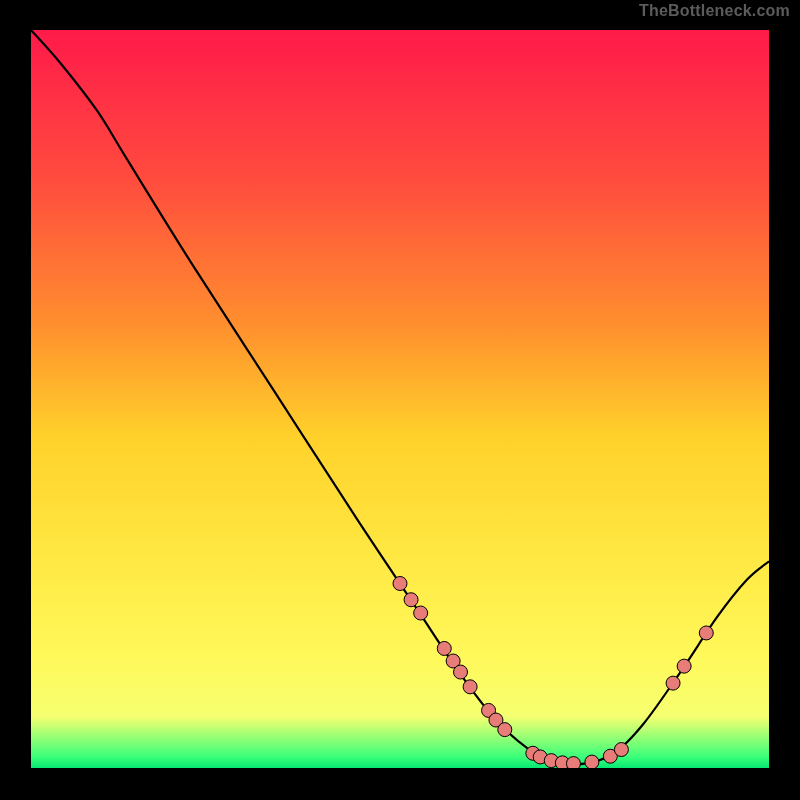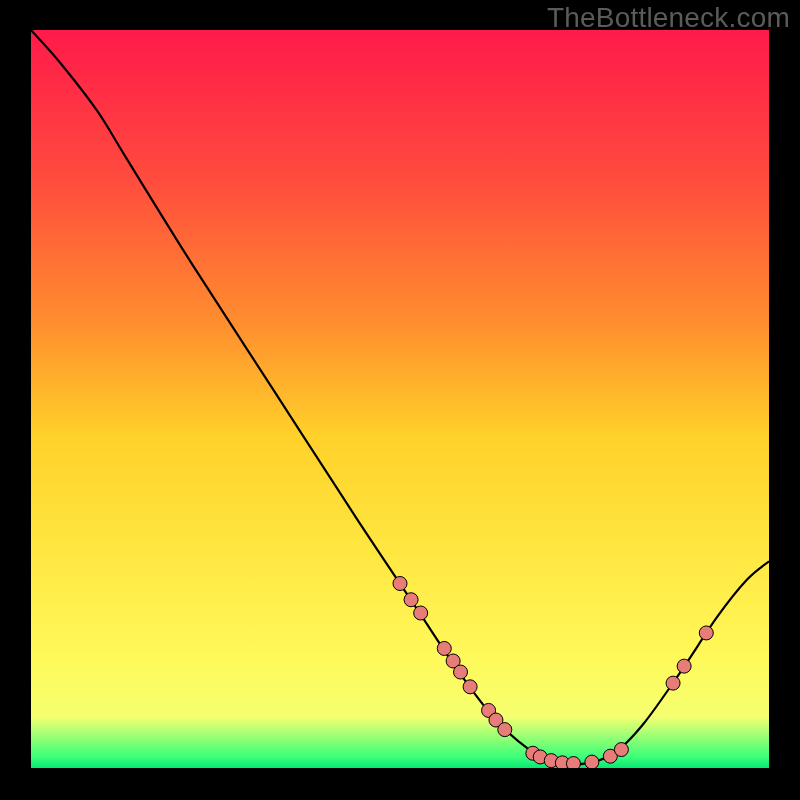--- a/index.html
+++ b/index.html
@@ -15,22 +15,22 @@
     position: relative;
     width: 800px;
     height: 800px;
     background: #000;
   }
   .watermark {
     position: absolute;
     top: 2px;
     right: 10px;
     color: #5b5b5b;
-    font-size: 28px;
-    font-weight: 400;
+    font-size: 16px;
+    font-weight: 700;
     letter-spacing: 0.2px;
     z-index: 3;
   }
   svg {
     position: absolute;
     top: 0;
     left: 0;
   }
 </style>
 </head>

